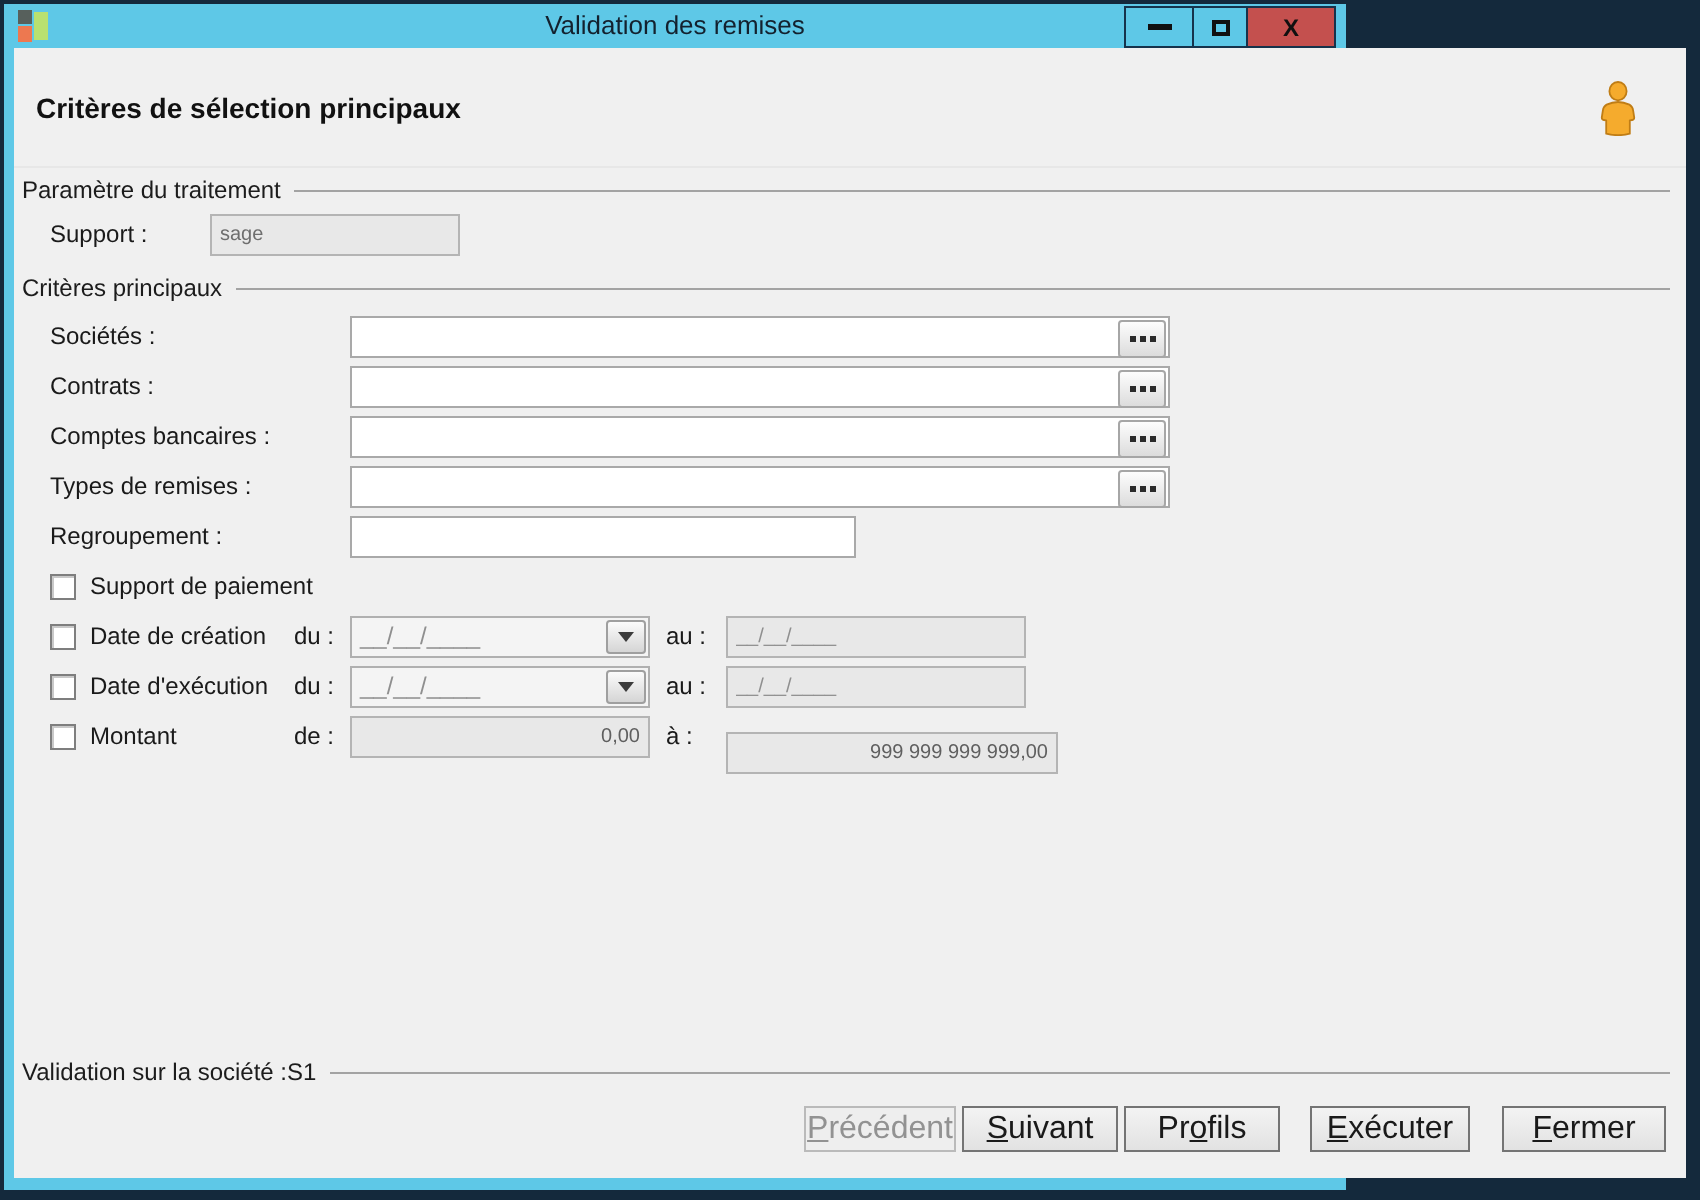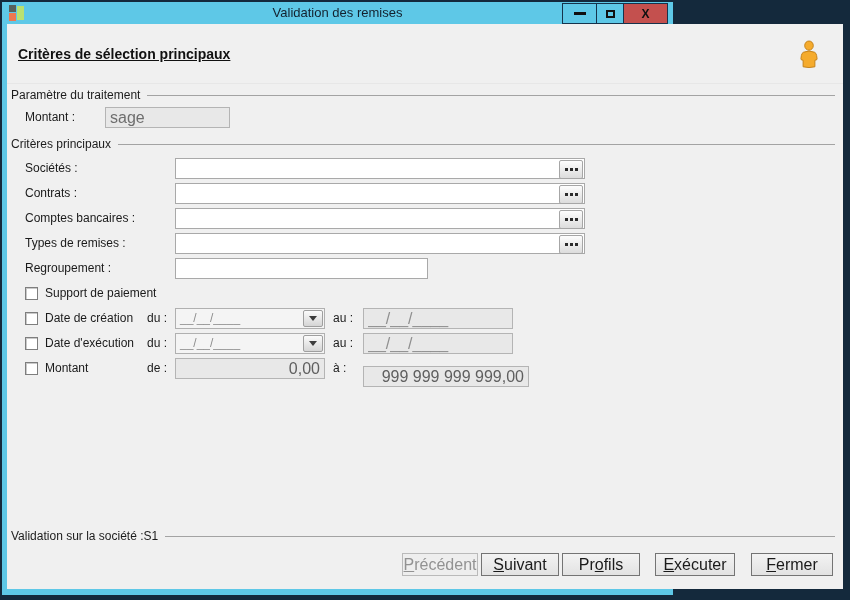--- a/index.html
+++ b/index.html
@@ -36,34 +36,34 @@
   .content{
     position:absolute;left:5px;top:22px;width:836px;height:565px;
     background:#f0f0f0;box-sizing:border-box;
   }
   .page-header{
     position:absolute;left:0;top:0;right:0;height:60px;
     display:flex;align-items:center;
     padding:0 22px 0 11px;box-sizing:border-box;
     border-bottom:1px solid #e7e7e7;
   }
-  .page-title{font-size:14px;font-weight:bold;color:#111;text-decoration:underline;}
+  .page-title{font-size:14px;font-weight:bold;color:#111;}
   .user-icon{margin-left:auto;width:24px;height:28px;}
   
   .group-head{
     position:absolute;left:4px;right:8px;height:14px;
     display:flex;align-items:center;gap:7px;color:#1c1c1c;text-align:center;
   }
   .rule{flex:1;border-top:1px solid #a3a3a3;height:0;}
   
   .lbl{position:absolute;height:21px;line-height:21px;color:#1a1a1a;white-space:nowrap;}
   .field{
     position:absolute;height:21px;box-sizing:border-box;
     border:1px solid #a9a9a9;background:#fff;
-    font-family:"Liberation Sans", sans-serif;font-size:16px;color:#333;
+    font-family:"Liberation Sans", sans-serif;font-size:10px;color:#333;
     padding:0 4px;outline:none;
   }
   .field.gray{background:#e8e8e8;border-color:#b4b4b4;color:#6e6e6e;}
   .field.mask{color:#8f8f8f;}
   .field.num{text-align:right;color:#5f5f5f;}
   
   .lookup-wrap{position:absolute;height:21px;box-sizing:border-box;}
   .ellipsis-btn{
     position:absolute;right:2px;top:2px;width:22px;height:17px;
     border:1px solid #a6a6a6;border-radius:2px;
@@ -134,21 +134,21 @@
       <svg class="user-icon" viewBox="0 0 24 28">
         <ellipse cx="12" cy="5.6" rx="4.3" ry="4.6" fill="#f5ab2d" stroke="#c07d15" stroke-width="0.9"></ellipse>
         <path d="M6.3 12.3 q5.7 -2.6 11.4 0 q1.6 0.9 1.9 3.1 l0.5 3.3 q0.1 1.1 -1 1.3 l-1.2 0.2 l0 6.6 q-5.9 1.6 -11.8 0 l0 -6.6 l-1.2 -0.2 q-1.1 -0.2 -1 -1.3 l0.5 -3.3 q0.3 -2.2 1.9 -3.1 z" fill="#f5ab2d" stroke="#c07d15" stroke-width="0.9"></path>
       </svg>
     </div>
 
     <div class="group-head" style="top:64px">
       <span>Paramètre du traitement</span>
       <i class="rule"></i>
     </div>
-    <span class="lbl" style="left:18px;top:83px">Montant :</span>
+    <span class="lbl" style="left:18px;top:83px">Support :</span>
     <input class="field gray" style="left: 98px; top: 83px; width: 125px;" readonly="" value="sage">
 
     <div class="group-head" style="top:113px">
       <span>Critères principaux</span>
       <i class="rule"></i>
     </div>
 
     <span class="lbl" style="left:18px;top:134px">Sociétés :</span>
     <div class="lookup-wrap" style="left:168px;top:134px;width:410px">
       <input class="field" style="left: 0px; top: 0px; width: 410px;" readonly="" value="">

